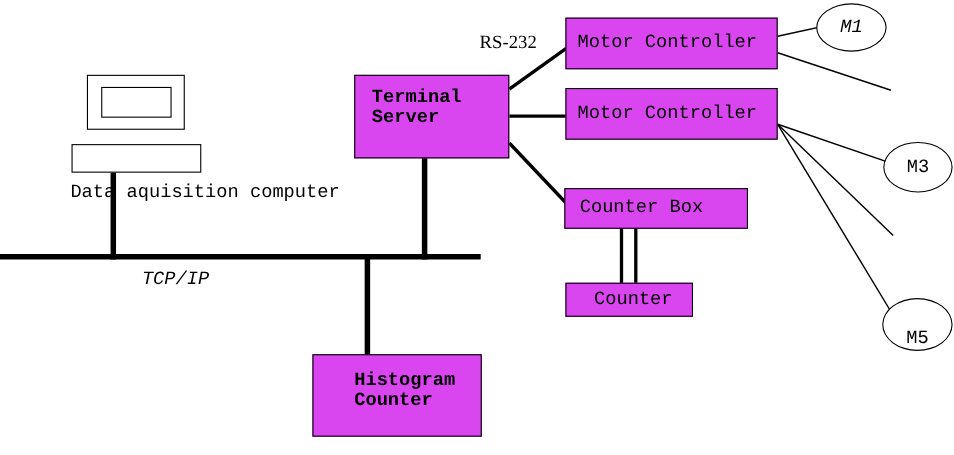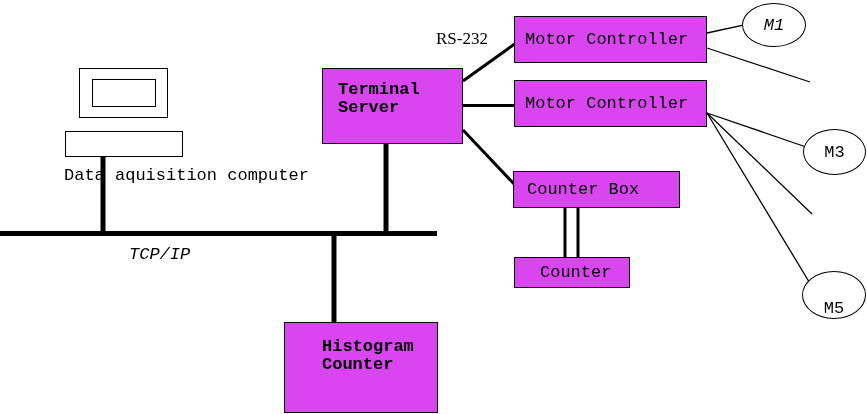--- a/index.html
+++ b/index.html
@@ -69,21 +69,21 @@
     <span>Motor Controller</span>
   </div>
 
   <div class="node flexv" style="left:513px;top:171px;width:167px;height:37px;padding-left:13px;">
     <span>Counter Box</span>
   </div>
   <div class="node flexv" style="left:514px;top:257px;width:116px;height:31px;padding-left:25px;">
     <span>Counter</span>
   </div>
 
-  <div class="node" style="left:284px;top:322px;width:154px;height:91px;padding:15px 0 0 37px;">
+  <div class="node" style="left:284px;top:322px;width:154px;height:75px;padding:15px 0 0 37px;">
     <div class="twoline">Histogram</div>
     <div class="twoline">Counter</div>
   </div>
 
   <div class="ellipse" style="left:742px;top:3px;width:64px;height:44px;font-style:italic;">
     <span>M1</span>
   </div>
   <div class="ellipse" style="left:803px;top:129px;width:63px;height:46px;">
     <span>M3</span>
   </div>

